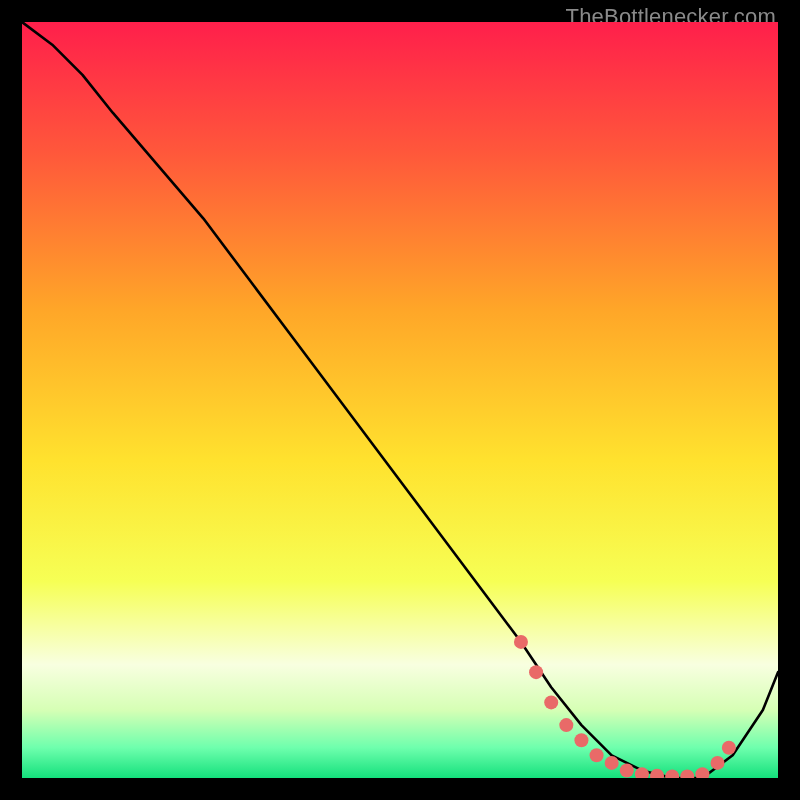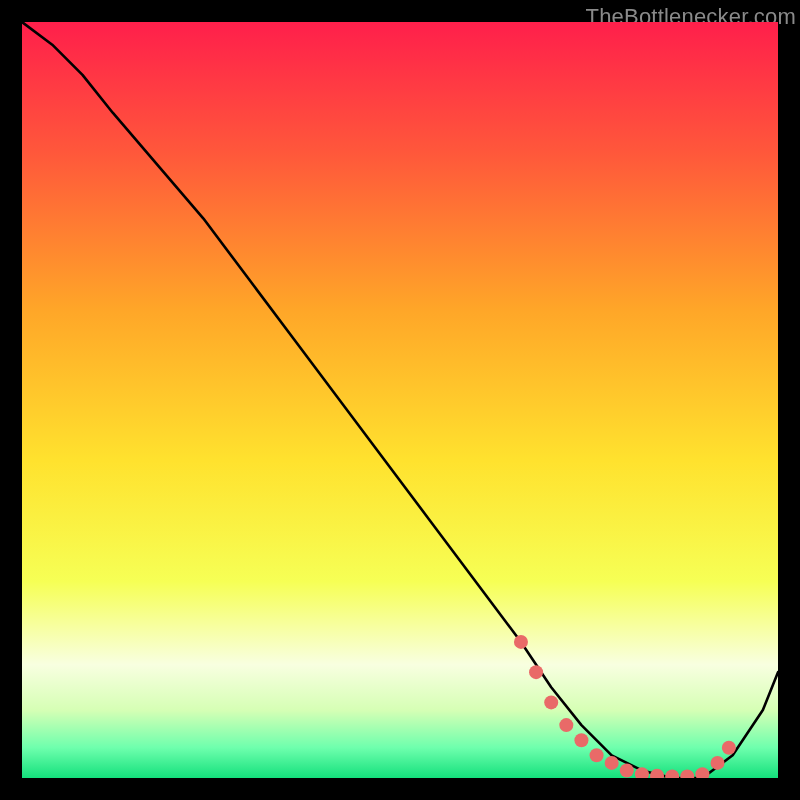--- a/index.html
+++ b/index.html
@@ -19,21 +19,21 @@
   }
   .plot {
     position: absolute;
     left: 22px;
     top: 22px;
     width: 756px;
     height: 756px;
   }
   .attribution {
     position: absolute;
-    right: 4px;
+    right: 24px;
     top: 4px;
     color: #8a8a8a;
     font-size: 22px;
     letter-spacing: 0.2px;
     font-weight: 400;
   }
   svg { display: block; }
 </style>
 </head>
 <body>

